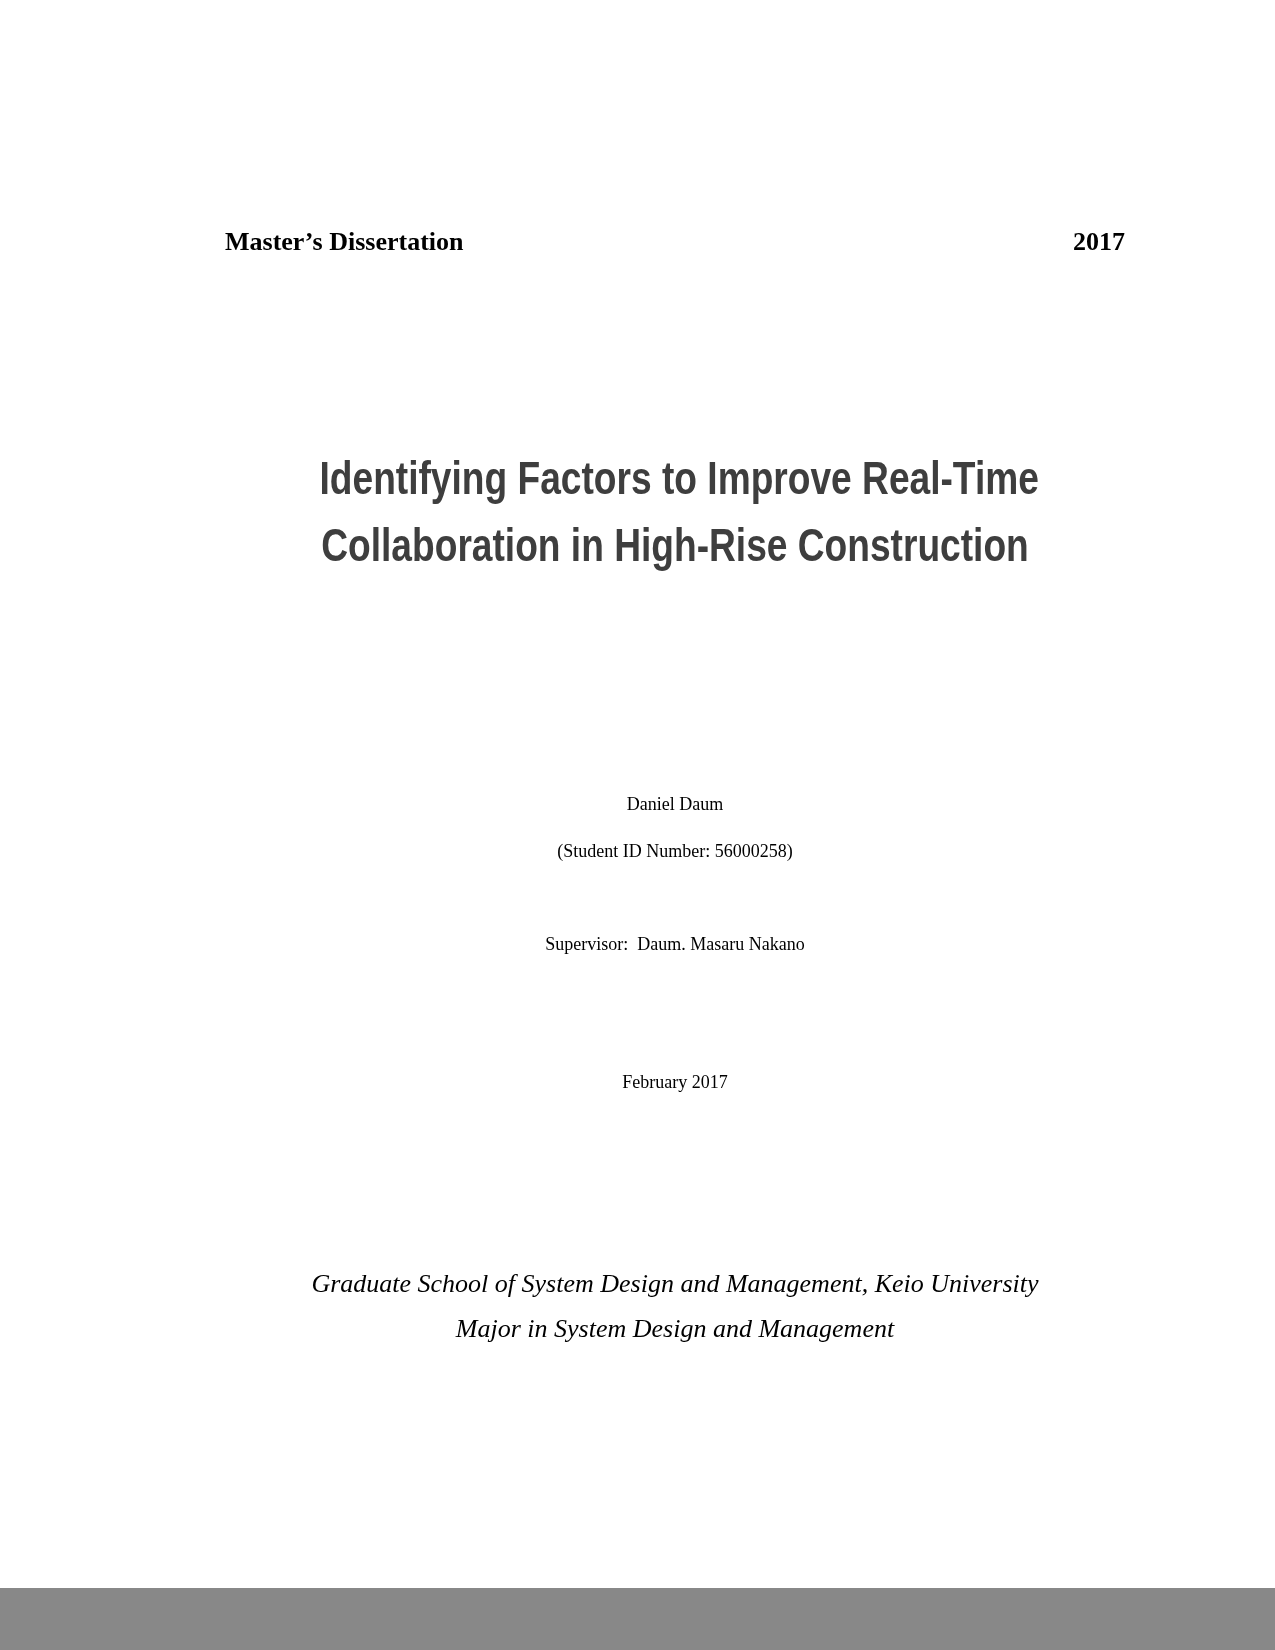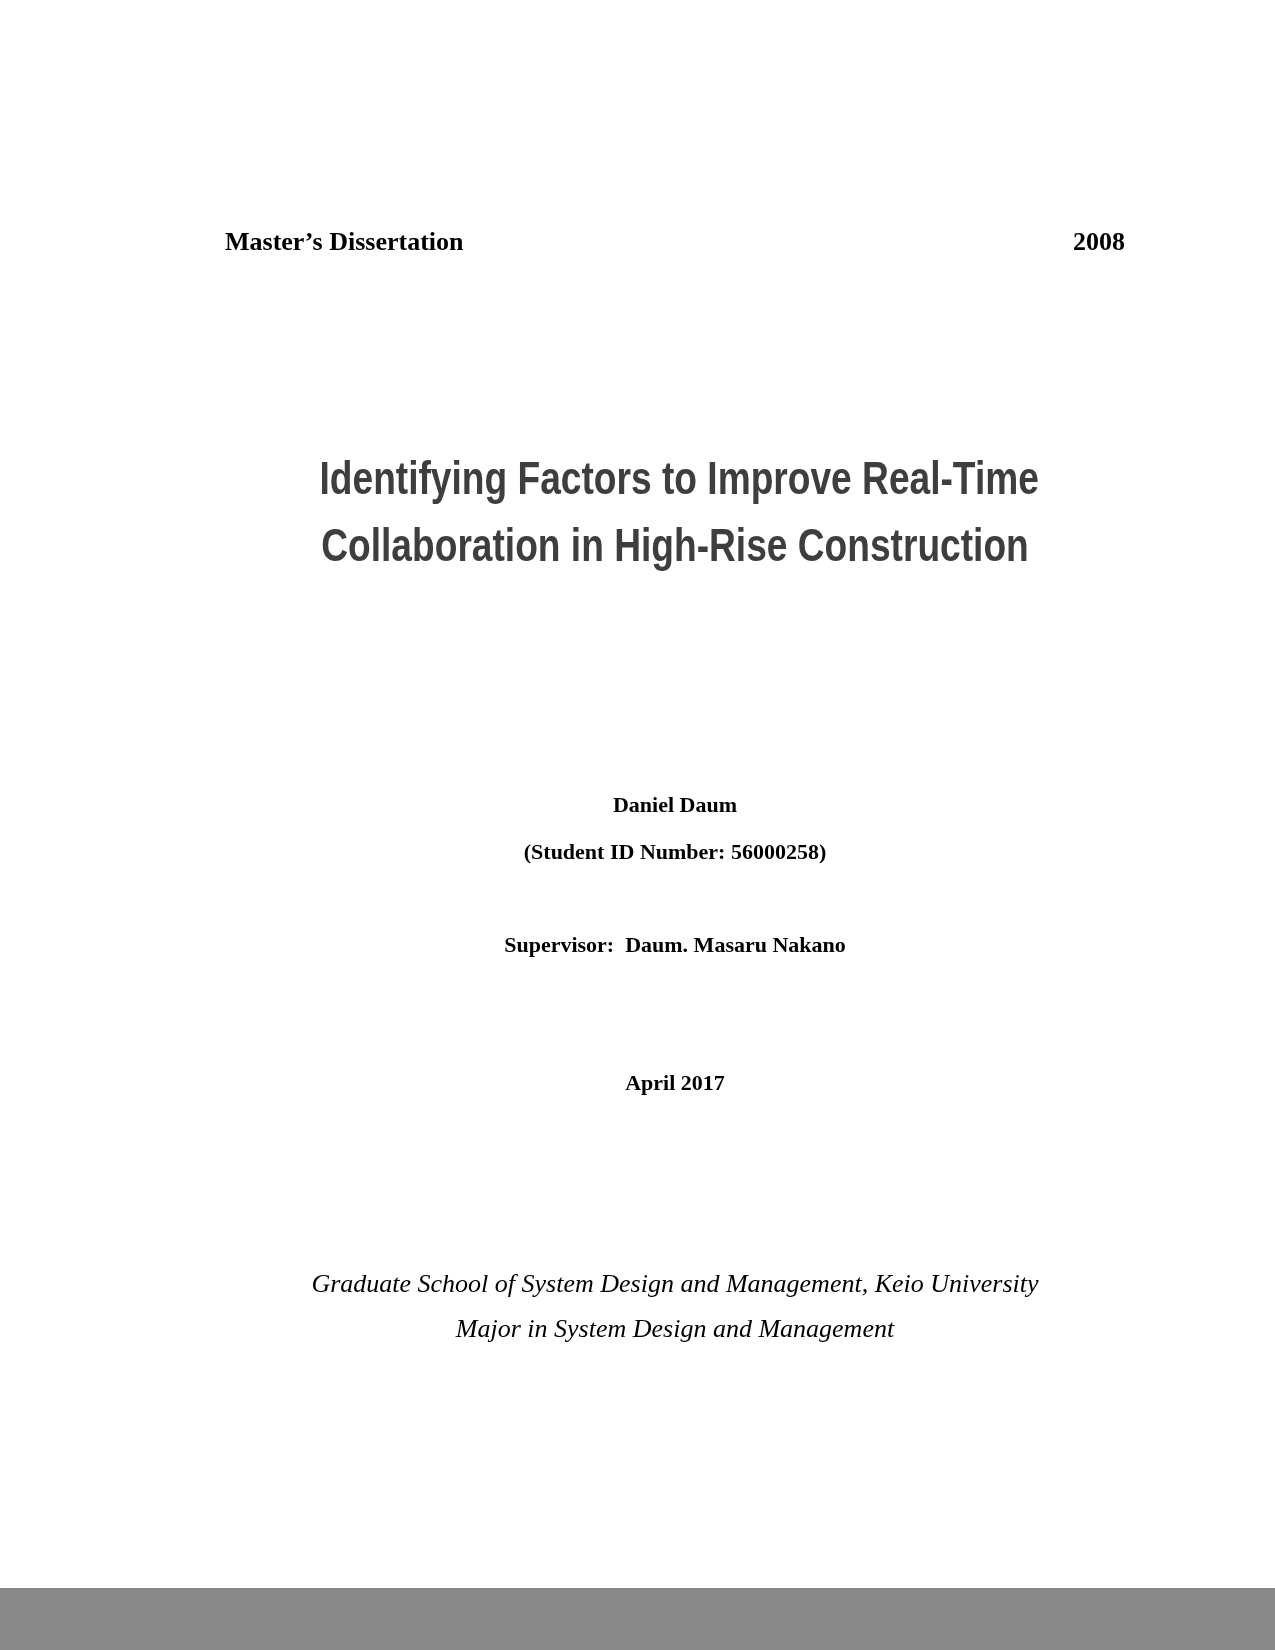--- a/index.html
+++ b/index.html
@@ -44,22 +44,22 @@
     font-family: "Liberation Sans", "DejaVu Sans", sans-serif;
     font-weight: bold;
     font-size: 47px;
     line-height: 67px;
     color: var(--title);
     transform: scaleX(0.79);
     transform-origin: center;
     white-space: nowrap;
   }
   .serif-bold {
-    font-weight: bold;
-    font-size: 22px;
+    font-weight: normal;
+    font-size: 18px;
     line-height: 31px;
   }
   .author-name    { top: 789px; }
   .student-id     { top: 836px; }
   .supervisor     { top: 929px; white-space: pre; }
   .pub-date       { top: 1067px; }
   .affil {
     font-style: italic;
     font-size: 26px;
     line-height: 33px;
@@ -68,33 +68,33 @@
   .affil-school   { top: 1254px; }
   .affil-major    { top: 1299px; }
 </style>
 </head>
 <body>
 
 <div class="page">
 
   <div class="header-row">
     <span>Master’s Dissertation</span>
-    <span>2008</span>
+    <span>2017</span>
   </div>
 
   <div class="col doc-title">
     <div>Identifying Factors to Improve Real-Time</div>
     <div>Collaboration in High-Rise Construction</div>
   </div>
 
   <div class="col serif-bold author-name">Daniel Daum</div>
 
   <div class="col serif-bold student-id">(Student ID Number: 56000258)</div>
 
   <div class="col serif-bold supervisor">Supervisor:  Daum. Masaru Nakano</div>
 
-  <div class="col serif-bold pub-date">April 2017</div>
+  <div class="col serif-bold pub-date">February 2017</div>
 
   <div class="col affil affil-school">Graduate School of System Design and Management, Keio University</div>
 
   <div class="col affil affil-major">Major in System Design and Management</div>
 
 </div>
 
 </body></html>

